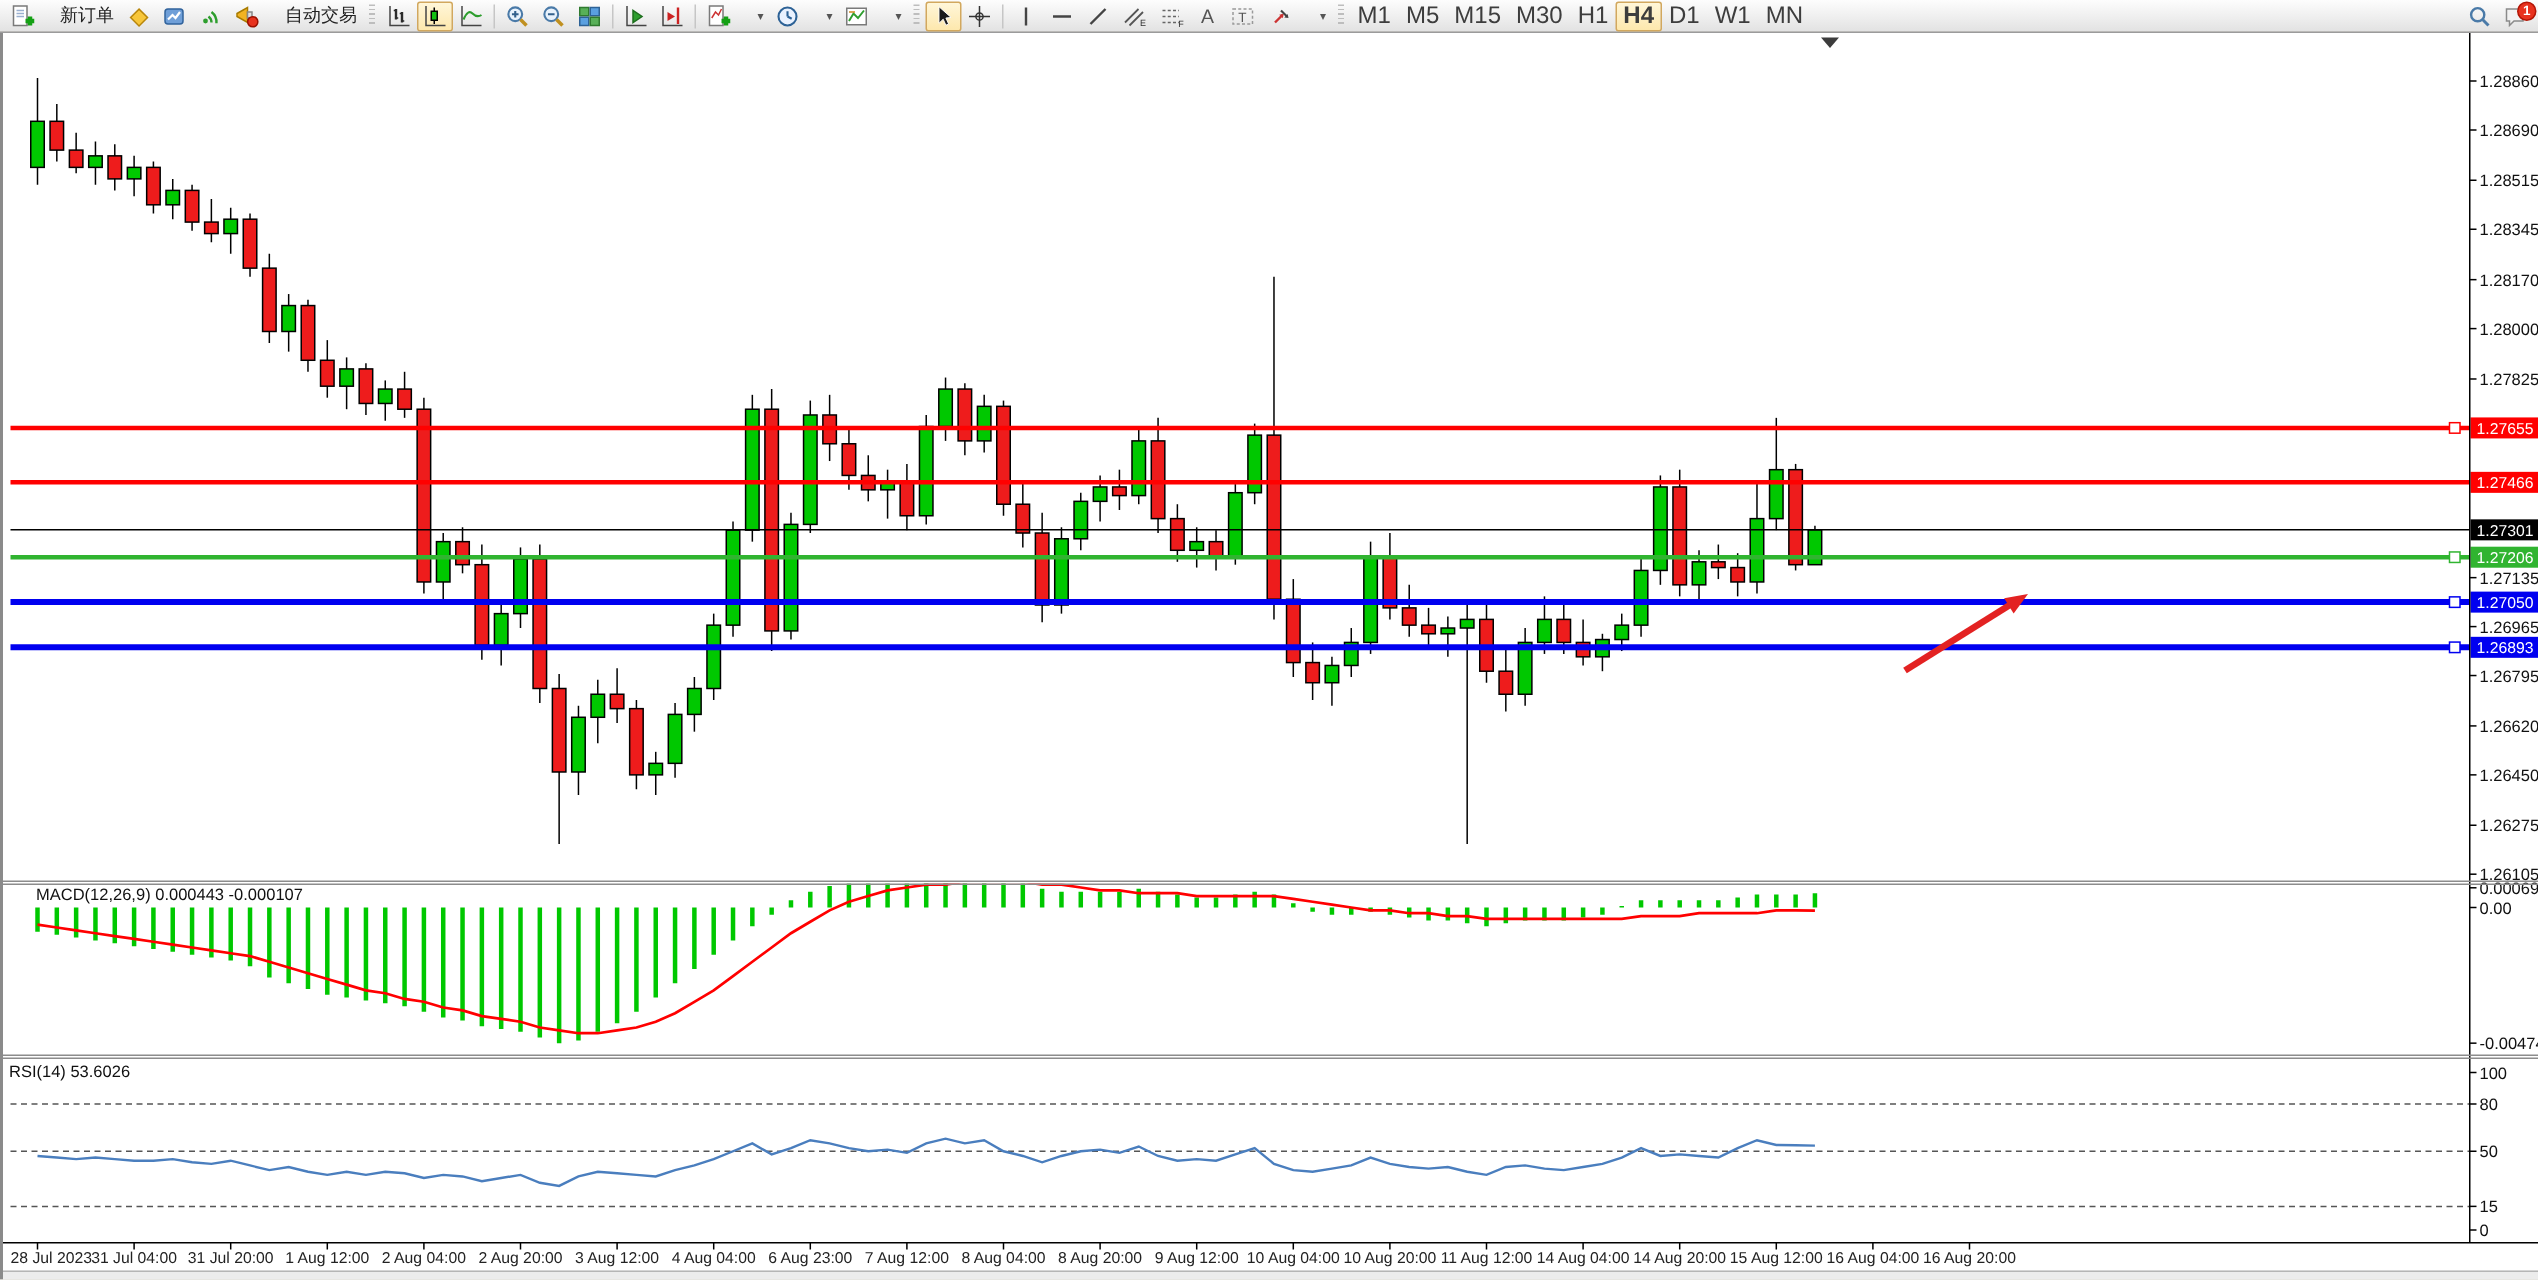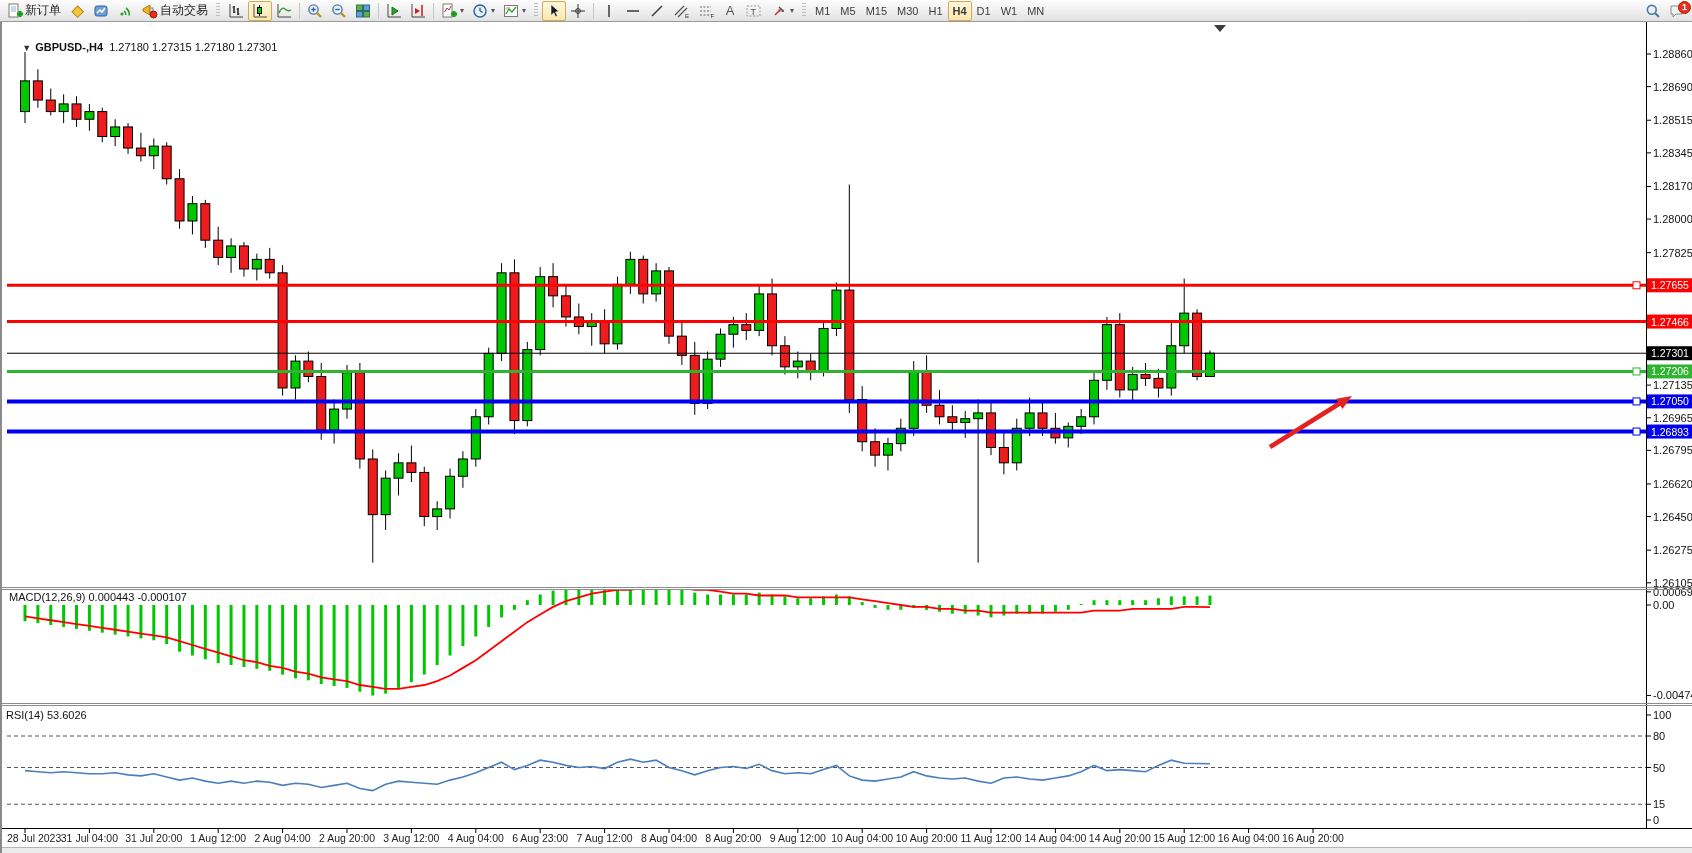--- a/index.html
+++ b/index.html
@@ -5,29 +5,29 @@
   html,body{margin:0;padding:0;background:#d4d0c8;}
   body{width:1692px;height:853px;position:relative;overflow:hidden;
        font-family:"Liberation Sans","DejaVu Sans",sans-serif;-webkit-font-smoothing:none;}
 
   
   .toolbar{position:absolute;left:0;top:0;width:1692px;height:22px;
     background:linear-gradient(#fdfdfd,#ededed 60%,#e2e2e2);
     border-bottom:1px solid #9b9b9b;display:flex;align-items:center;
     padding:0 3px;box-sizing:border-box;z-index:30;}
   .tbtn{height:20px;min-width:22px;display:flex;align-items:center;justify-content:center;
-    gap:2px;padding:0 3px;border:1px solid transparent;border-radius:2px;
+    gap:17px;padding:0 3px;border:1px solid transparent;border-radius:2px;
     font-size:12px;color:#222;cursor:default;box-sizing:border-box;}
   .tbtn.active{background:linear-gradient(#fff6d9,#fde8ad);border:1px solid #d2a85e;font-weight:bold;}
   .tbtn .cjk{white-space:nowrap;}
   .grip{width:4px;height:15px;margin:0 4px;
     background:repeating-linear-gradient(to bottom,#bdbdbd 0 1px,transparent 1px 3px);}
   .vsep{width:1px;height:16px;background:#c6c6c6;margin:0 3px;}
   .caret{font-size:8px;color:#555;margin-left:1px;}
-  .tf{font-size:11px;color:#3d3d3d;padding:0 4px;}
+  .tf{font-size:16px;color:#3d3d3d;padding:0 4px;}
   .right-group{margin-left:auto;display:flex;align-items:center;}
   .badge-wrap{position:relative;width:24px;height:20px;display:flex;align-items:center;justify-content:center;}
   .badge{position:absolute;top:0px;right:-2px;min-width:13px;height:13px;border-radius:7px;
     background:#e8321e;color:#fff;font-size:9px;font-weight:bold;display:flex;
     align-items:center;justify-content:center;border:1px solid #b31505;box-sizing:border-box;}
 
   
   .chart{position:absolute;left:0;top:22px;width:1692px;height:831px;background:#fff;
     border-left:2px solid #8a8a8a;box-sizing:border-box;}
   #chart-svg{position:absolute;left:0;top:0;z-index:5;}
@@ -695,22 +695,19 @@
       </g>
       <g>
         <polygon points="1212,25 1224,25 1218,32" fill="#3c3c3c"></polygon>
       </g>
       <g>
         <line x1="1268" y1="447" x2="1340" y2="402" stroke="#E32222" stroke-width="4.5"></line>
         <polygon points="1350,396 1340.4314187055093,409.01699857919346 1334.0937869390286,398.82708083700857" fill="#E32222"></polygon>
       </g>
     </svg>
 
-  <div class="overlay-label" style="left:8px;top:7px;">
-    <span class="sym-caret">▼</span><span style="font-weight:bold;">GBPUSD-,H4</span>  <span>1.27180 1.27315 1.27180 1.27301</span>
-  </div>
-  <div class="overlay-label" style="left:7px;top:569px;">MACD(12,26,9) 0.000443 -0.000107</div>
+  <div class="overlay-label" style="left:22px;top:569px;">MACD(12,26,9) 0.000443 -0.000107</div>
   <div class="overlay-label" style="left:4px;top:687px;">RSI(14) 53.6026</div>
 
   <div class="axis-hotzone" style="right:0;top:0;width:48px;height:806px;"></div>
   <div class="axis-hotzone" style="left:0;bottom:6px;height:19px;right:48px;"></div>
   <div class="bottom-strip"></div>
 </div>
 
 </body></html>

